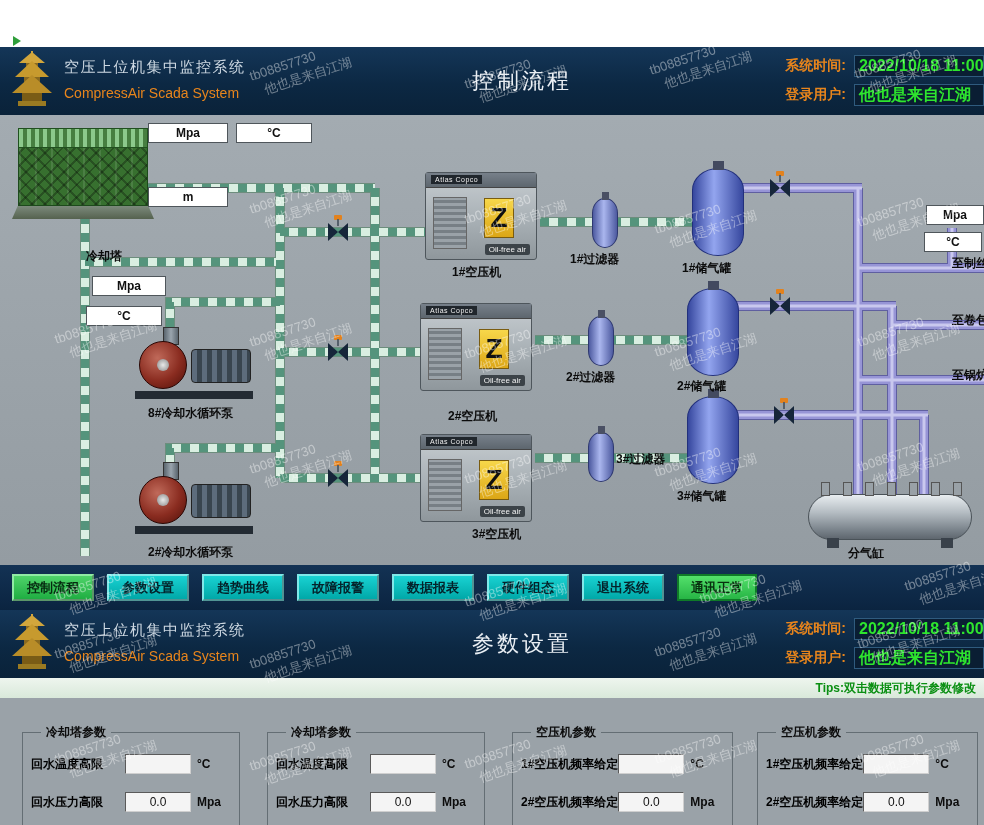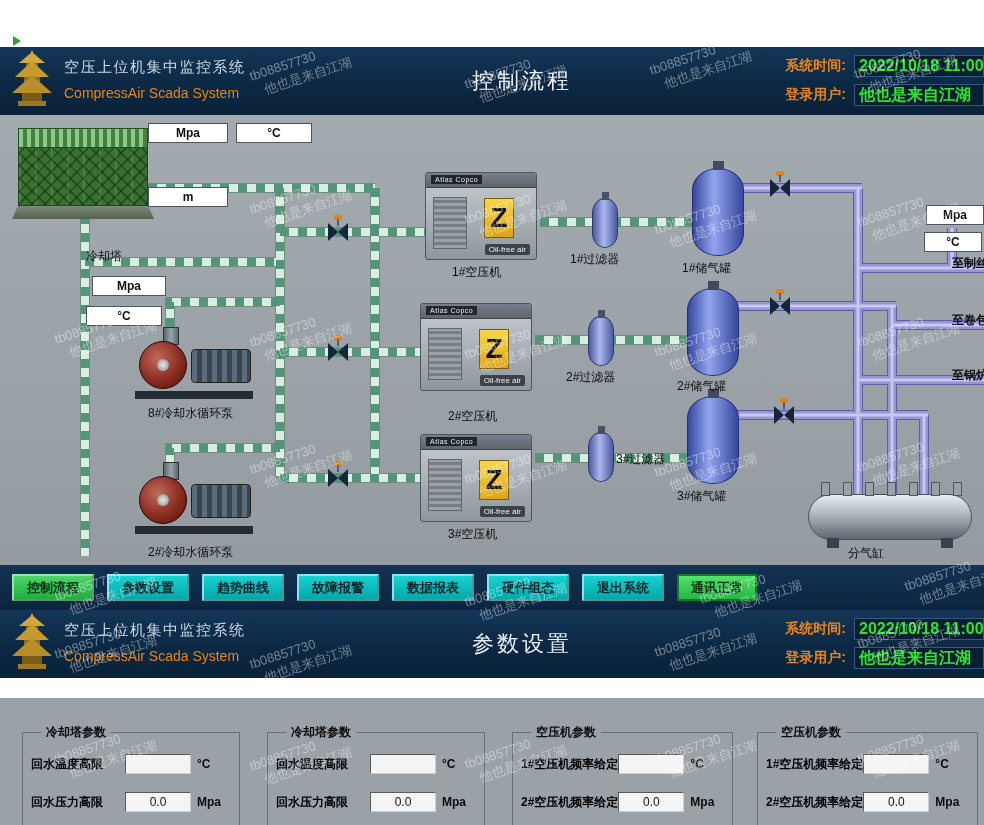--- a/index.html
+++ b/index.html
@@ -49,21 +49,21 @@
   .teal-out  { stroke:#6d8d7d; stroke-width:10; fill:none; }
   .teal-base { stroke:#d9eee1; stroke-width:8;  fill:none; }
   .teal-dash { stroke:#55947c; stroke-width:8;  fill:none; stroke-dasharray:9 9; }
   .purp-out  { stroke:#5f5fa0; stroke-width:10; fill:none; }
   .purp-base { stroke:#9795d6; stroke-width:8;  fill:none; }
   .purp-hi   { stroke:#c9c8ee; stroke-width:3;  fill:none; }
 
   .gauge { position:absolute; height:20px; background:#fff; border:1px solid #4f565b;
     display:flex; align-items:center; justify-content:center;
     font-size:12px; font-weight:bold; color:#101010; }
-  .slabel { position:absolute; font-size:12px; font-weight:normal; color:#0b0b0b; white-space:nowrap; }
+  .slabel { position:absolute; font-size:12px; font-weight:bold; color:#0b0b0b; white-space:nowrap; }
   .dest { position:absolute; font-size:12px; font-weight:bold; color:#0b0b0b; white-space:nowrap; }
 
   .tower { position:absolute; width:130px; }
   .tower-slats { height:20px; border:1px solid #20501f;
     background:repeating-linear-gradient(90deg,#8cc98c 0 4px,#477f41 4px 8px); }
   .tower-body { height:58px; border:1px solid #1d4a1c; border-top:none; background-color:#37702f;
     background-image:repeating-linear-gradient(45deg,rgba(0,0,0,.28) 0 2px,transparent 2px 9px),
                      repeating-linear-gradient(-45deg,rgba(0,0,0,.28) 0 2px,transparent 2px 9px),
                      repeating-linear-gradient(90deg,rgba(255,255,255,.10) 0 2px,transparent 2px 16px); }
   .tower-base { height:13px; margin:0 -6px; background:linear-gradient(#7c8a7c,#55624f);
@@ -320,21 +320,21 @@
       <div class="stub" style="left:144px;"></div>
       <div class="mleg" style="left:18px;"></div>
         <div class="mleg" style="right:18px;"></div>
     </div>
 
     <div class="slabel" style="left:86px;top:133px;">冷却塔</div>
     <div class="slabel" style="left:148px;top:290px;">8#冷却水循环泵</div>
     <div class="slabel" style="left:148px;top:429px;">2#冷却水循环泵</div>
     <div class="slabel" style="left:452px;top:149px;">1#空压机</div>
     <div class="slabel" style="left:448px;top:293px;">2#空压机</div>
-    <div class="slabel" style="left:448px;top:411px;text-align:right;">3#空压机</div>
+    <div class="slabel" style="left:472px;top:411px;text-align:right;">3#空压机</div>
     <div class="slabel" style="left:570px;top:136px;">1#过滤器</div>
     <div class="slabel" style="left:566px;top:254px;">2#过滤器</div>
     <div class="slabel" style="left:616px;top:336px;">3#过滤器</div>
     <div class="slabel" style="left:682px;top:145px;">1#储气罐</div>
     <div class="slabel" style="left:677px;top:263px;">2#储气罐</div>
     <div class="slabel" style="left:677px;top:373px;">3#储气罐</div>
     <div class="slabel" style="left:848px;top:430px;">分气缸</div>
 
     <div class="dest" style="left:952px;top:140px;">至制丝</div>
     <div class="dest" style="left:952px;top:197px;">至卷包</div>
@@ -375,20 +375,23 @@
         <span class="sys-label">系统时间:</span>
         <span class="sys-value">2022/10/18 11:00:0</span>
       </div>
       <div class="sys-row">
         <span class="sys-label">登录用户:</span>
         <span class="sys-value">他也是来自江湖</span>
       </div>
     </div>
   </div>
 
+  <div class="tipsbar">
+    <span class="tips-text">Tips:双击数据可执行参数修改</span>
+  </div>
 
   <div class="params">
     <fieldset class="pgroup" style="left:22px;">
       <legend>冷却塔参数</legend>
       <div class="prow first">
         <span class="plabel">回水温度高限</span>
         <span class="pbox"></span>
         <span class="punit">°C</span>
       </div>
       <div class="prow">

